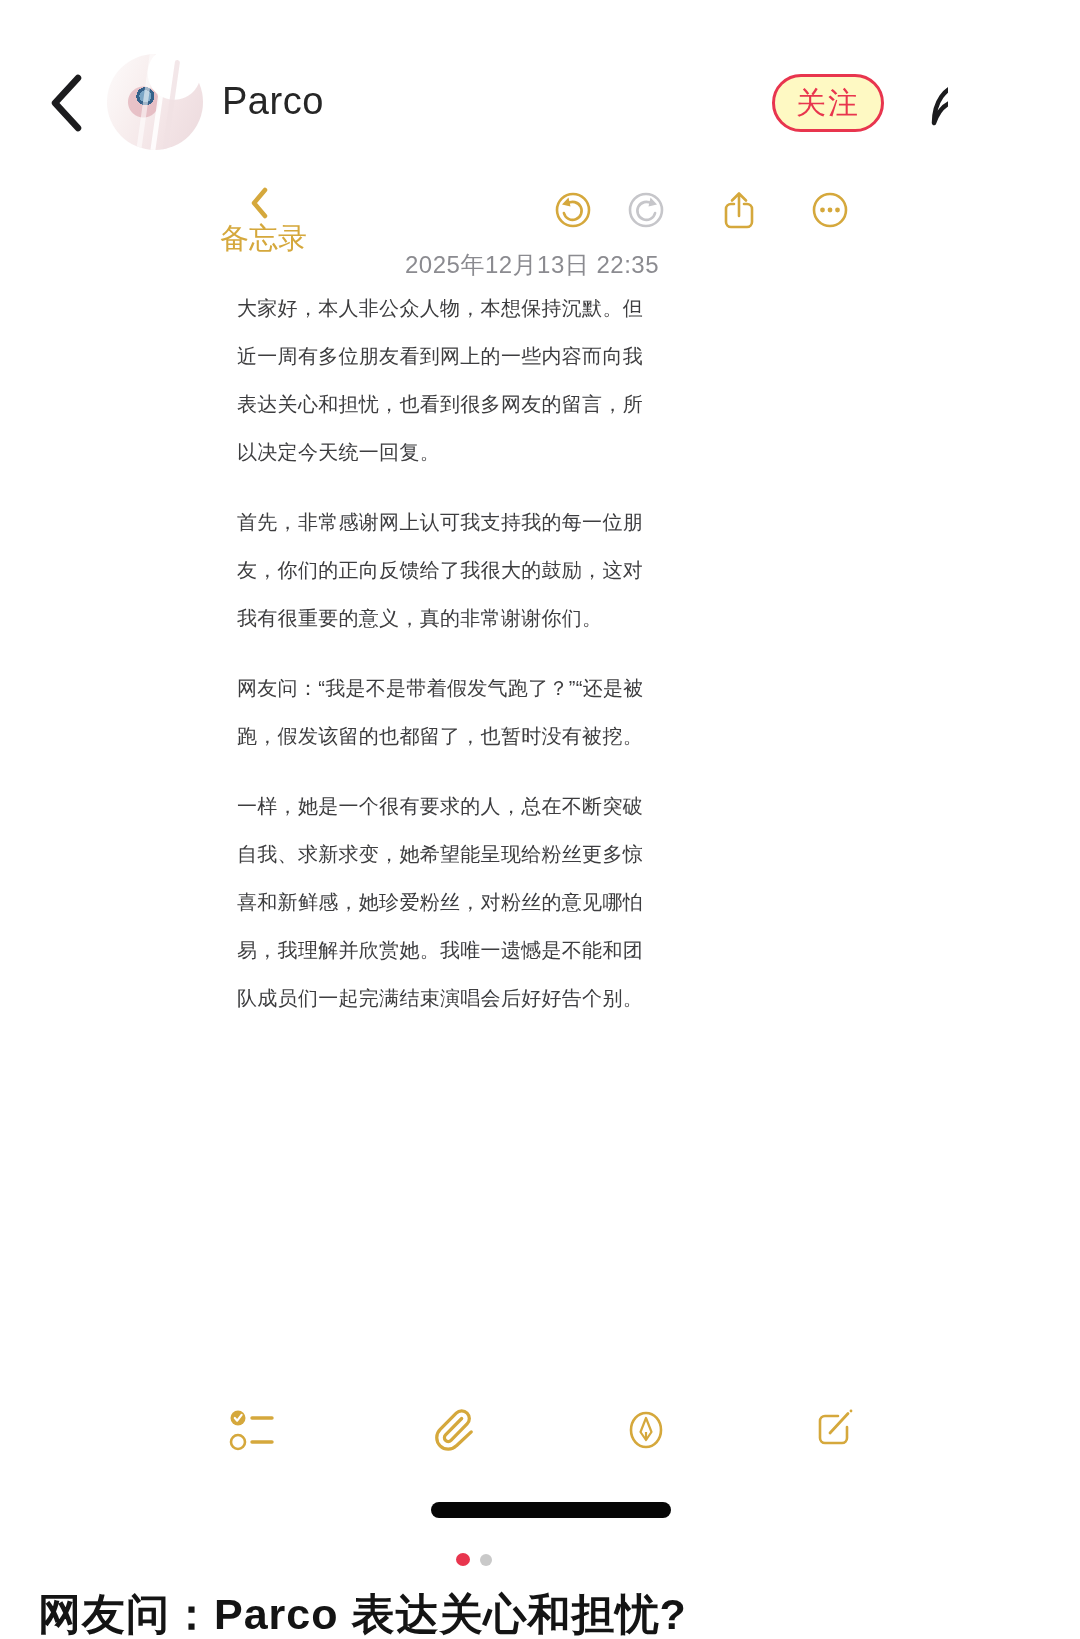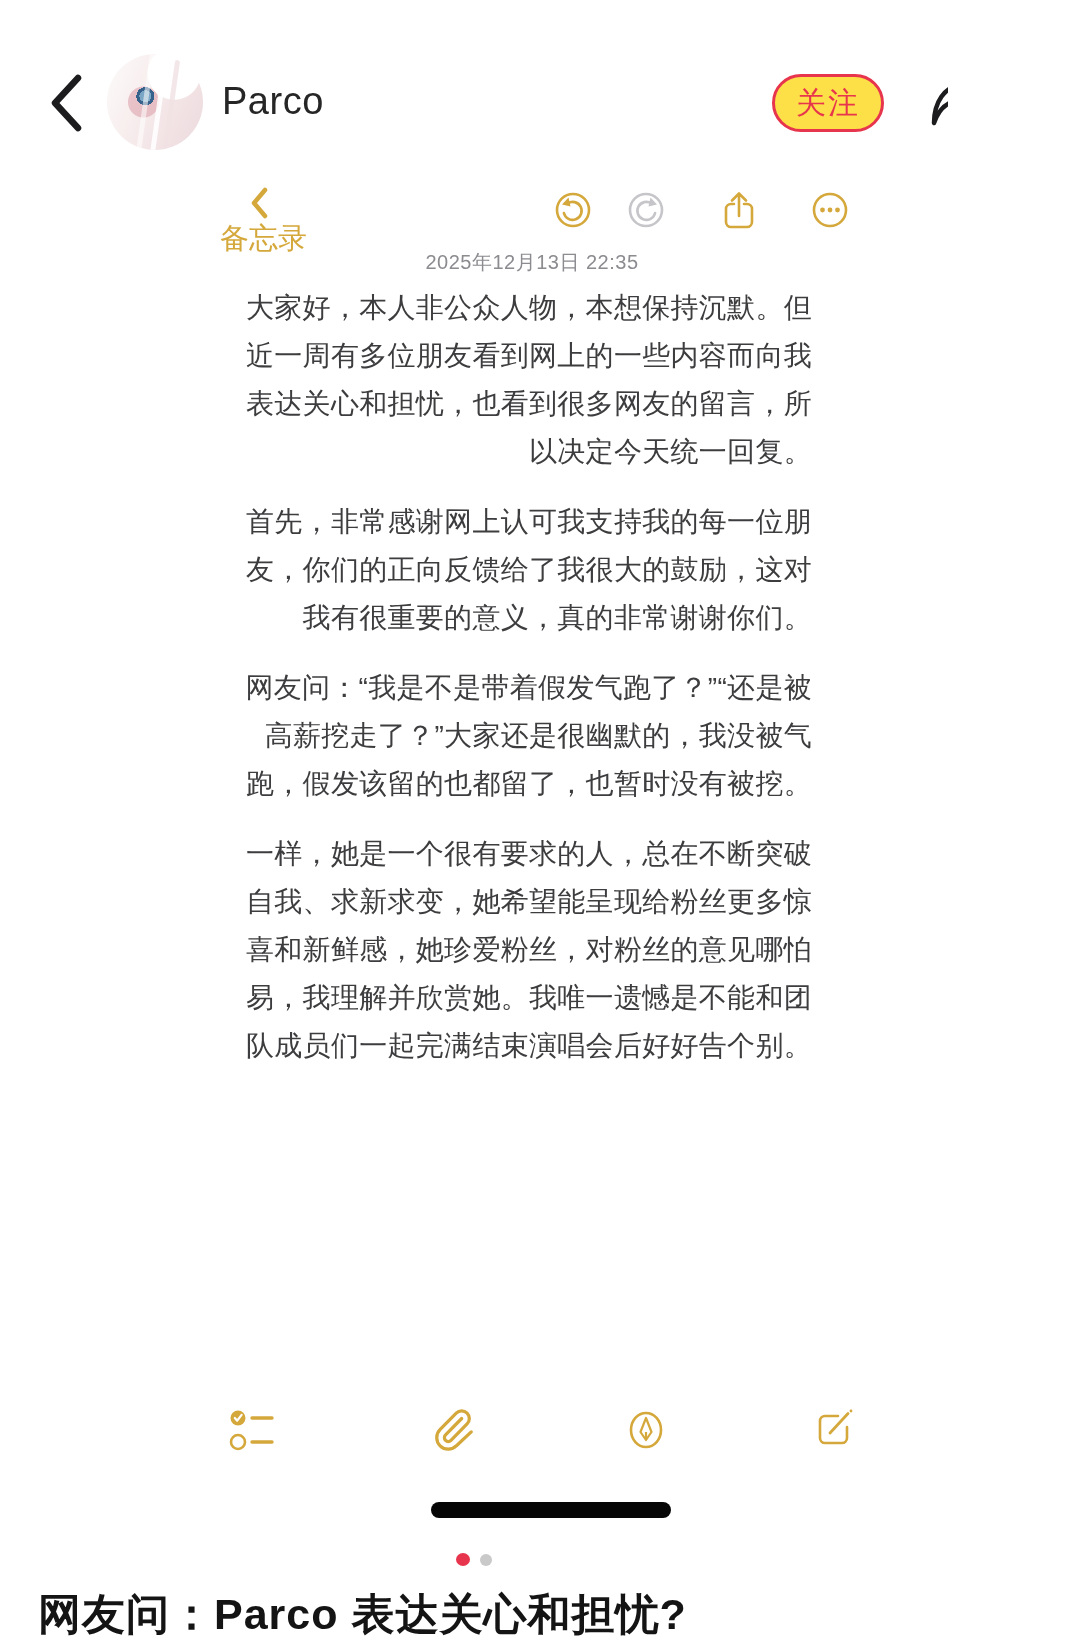--- a/index.html
+++ b/index.html
@@ -19,36 +19,36 @@
   .back-btn{position:absolute;left:48px;top:40px;width:48px;height:62px;display:flex;align-items:center;cursor:pointer;}
   .avatar{position:absolute;left:107px;top:22px;width:96px;height:96px;border-radius:50%;overflow:hidden;cursor:pointer;
     background:
       radial-gradient(circle at 40% 44%, #7ba6c6 0 6px, #35618a 6px 9px, rgba(0,0,0,0) 9px),
       radial-gradient(circle at 38% 50%, rgba(205,120,135,.38) 0 15px, rgba(0,0,0,0) 16px),
       radial-gradient(circle at 70% 20%, #ffffff 0 26px, rgba(255,255,255,0) 27px),
       linear-gradient(115deg,#fdfbfb 0%,#f8efef 35%,#f3e4e6 65%,#ecdadd 100%);
   }
   .avatar .hair-streak{position:absolute;left:52%;top:-6%;width:5px;height:115%;background:rgba(255,255,255,.85);transform:rotate(8deg);border-radius:3px;box-shadow:-14px 4px 0 rgba(255,255,255,.55), 12px 10px 0 rgba(240,225,228,.8);}
   .username{position:absolute;left:222px;top:48px;font-size:38px;font-weight:500;color:var(--header-black);letter-spacing:.5px;cursor:pointer;}
-  .follow-btn{position:absolute;left:772px;top:42px;width:112px;height:58px;border:3px solid var(--brand-red);border-radius:30px;display:flex;align-items:center;justify-content:center;font-size:30px;color:var(--brand-red);letter-spacing:2px;cursor:pointer;background:#fde047;font-family:Liberation Mono, monospace;}
+  .follow-btn{position:absolute;left:772px;top:42px;width:112px;height:58px;border:3px solid var(--brand-red);border-radius:30px;display:flex;align-items:center;justify-content:center;font-size:30px;color:var(--brand-red);letter-spacing:2px;cursor:pointer;background:#fef9c3;font-family:Liberation Mono, monospace;}
   .share-btn{position:absolute;left:926px;top:36px;width:64px;height:68px;cursor:pointer;}
 
   
   .notes-shot{position:absolute;left:205px;top:145px;width:670px;height:1352px;background:#fff;}
   .notes-nav-back{position:absolute;left:6px;top:10px;display:flex;align-items:center;height:46px;color:var(--notes-accent);cursor:pointer;flex-direction:column;}
   .notes-nav-back .label{font-size:29px;margin-left:9px;}
   .n-icon{position:absolute;top:11px;width:44px;height:44px;cursor:pointer;}
   .n-undo{left:346px;}
   .n-redo{left:419px;}
   .n-share{left:512px;}
   .n-more{left:603px;}
-  .notes-date{position:absolute;left:0;right:16px;top:72px;text-align:center;font-size:20px;color:var(--date-gray);letter-spacing:.5px;}
+  .notes-date{position:absolute;left:0;right:16px;top:72px;text-align:center;font-size:24px;color:var(--date-gray);letter-spacing:.5px;}
   .notes-body{position:absolute;left:32px;top:107px;width:575px;height:1130px;overflow:hidden;color:var(--text-dark);}
   .note-paragraph{margin-bottom:22px;}
-  .note-line{font-size:28px;height:48px;line-height:48px;white-space:nowrap;letter-spacing:.3px;text-align:right;}
+  .note-line{font-size:20px;height:48px;line-height:48px;white-space:nowrap;letter-spacing:.3px;}
   .notes-toolbar-icon{position:absolute;top:1228px;width:46px;height:50px;cursor:pointer;}
   .t-checklist{left:24px;}
   .t-paperclip{left:226px;}
   .t-markup{left:418px;}
   .t-compose{left:606px;}
   .home-indicator{position:absolute;left:226px;top:1325px;width:240px;height:16px;border-radius:8px;background:#060606;}
 
   
   .dots{position:absolute;left:0;right:0;top:1521px;display:flex;justify-content:center;align-items:center;gap:10px;}
   .dot{border-radius:50%;}
@@ -140,21 +140,20 @@
           <div class="note-line">表达关心和担忧，也看到很多网友的留言，所</div>
           <div class="note-line">以决定今天统一回复。</div>
         </div>
         <div class="note-paragraph">
           <div class="note-line">首先，非常感谢网上认可我支持我的每一位朋</div>
           <div class="note-line">友，你们的正向反馈给了我很大的鼓励，这对</div>
           <div class="note-line">我有很重要的意义，真的非常谢谢你们。</div>
         </div>
         <div class="note-paragraph">
           <div class="note-line">网友问：“我是不是带着假发气跑了？”“还是被</div>
-          <div class="note-line">高薪挖走了？”大家还是很幽默的，我没被气</div>
           <div class="note-line">跑，假发该留的也都留了，也暂时没有被挖。</div>
         </div>
         <div class="note-paragraph">
           <div class="note-line">一样，她是一个很有要求的人，总在不断突破</div>
           <div class="note-line">自我、求新求变，她希望能呈现给粉丝更多惊</div>
           <div class="note-line">喜和新鲜感，她珍爱粉丝，对粉丝的意见哪怕</div>
           <div class="note-line">易，我理解并欣赏她。我唯一遗憾是不能和团</div>
           <div class="note-line">队成员们一起完满结束演唱会后好好告个别。</div>
         </div>
       </div>

